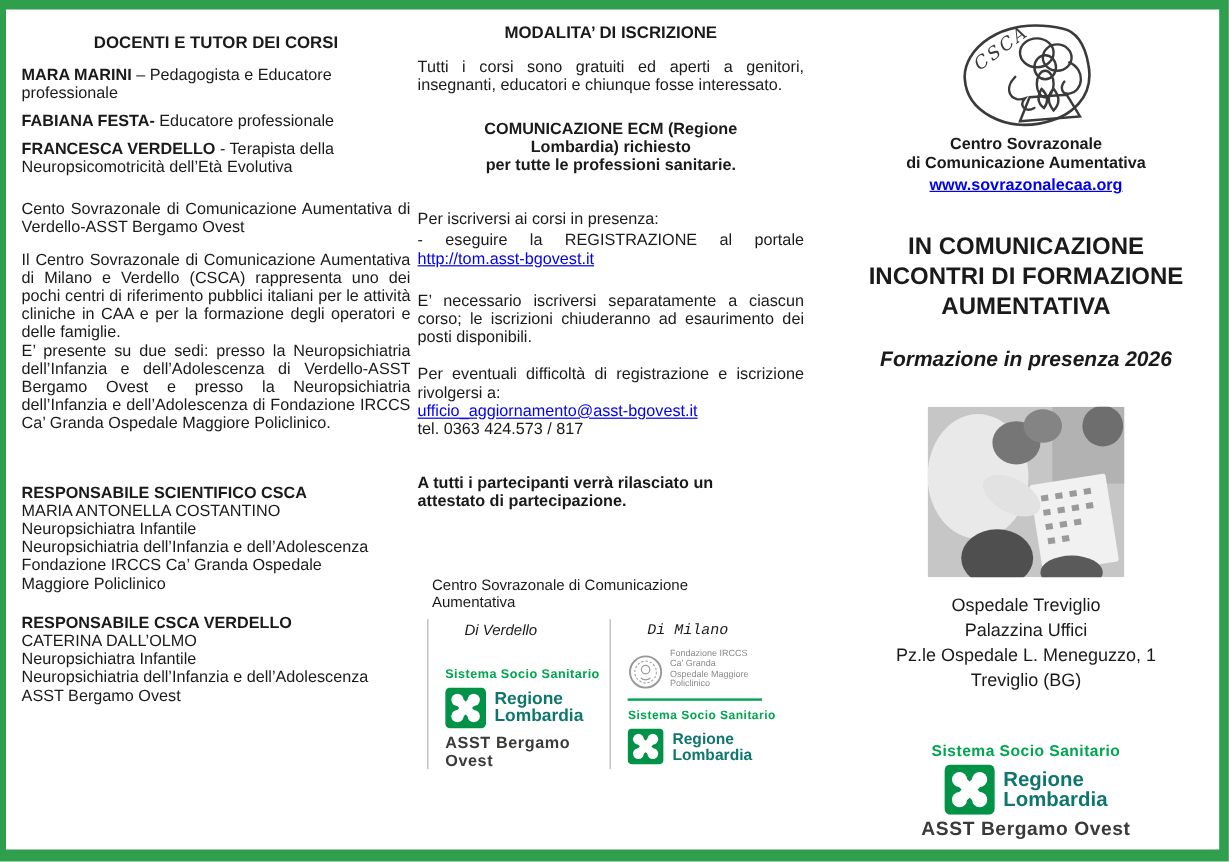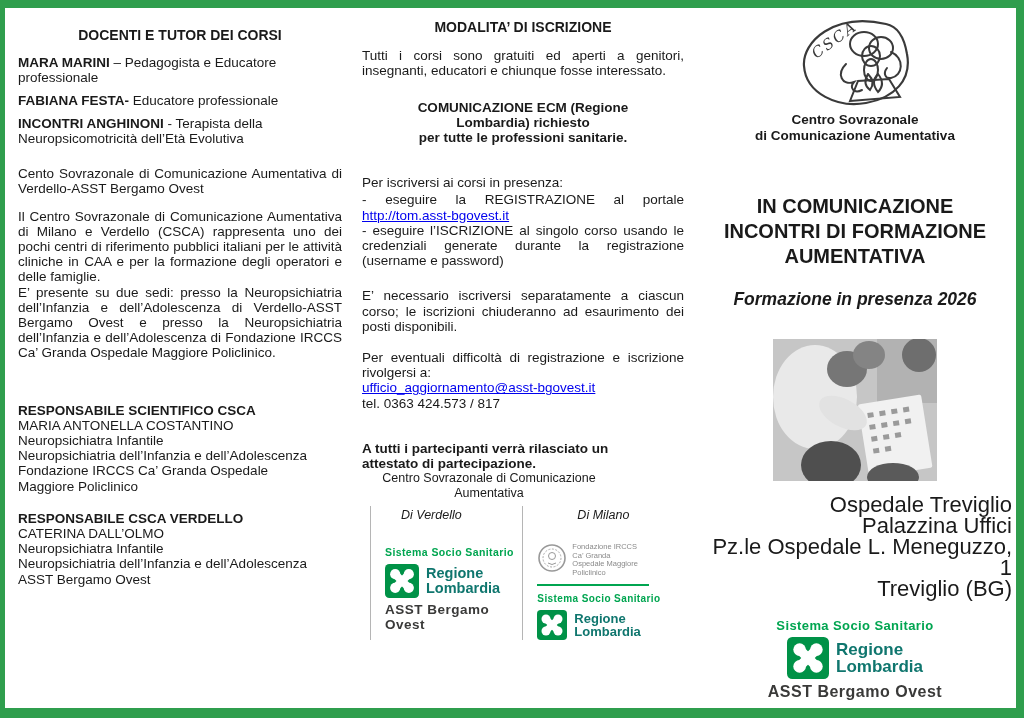--- a/index.html
+++ b/index.html
@@ -3,60 +3,60 @@
 <meta charset="utf-8">
 <style>
   html,body{margin:0;padding:0;}
   body{
     width:1024px;height:718px;position:relative;background:#ffffff;
     font-family:"Liberation Sans", sans-serif;color:#1a1a1a;overflow:hidden;
   }
   .frame{position:absolute;inset:0;border:8px solid #2f9e4d;border-left-width:5px;border-bottom-width:10px;pointer-events:none;z-index:5;}
   .col{position:absolute;top:8px;}
   .col-left{left:18px;width:324px;font-size:13.5px;line-height:15.2px;}
-  .col-mid{left:362px;width:322px;font-size:13.5px;line-height:15.2px;}
+  .col-mid{left:348px;width:322px;font-size:13.5px;line-height:15.2px;}
   .col-right{left:698px;width:314px;height:700px;}
   p{margin:0;}
   .center{text-align:center;}
   .justify{text-align:justify;}
   .jlast{text-align:justify;text-align-last:justify;}
   .b{font-weight:bold;}
   h2{font-size:14px;font-weight:bold;margin:0;text-align:center;}
   .link{color:#0000ee;text-decoration:underline;cursor:pointer;}
   .abs{position:absolute;left:0;width:100%;}
   .title{font-size:20px;font-weight:bold;line-height:25px;text-align:center;}
   .subtitle{font-size:17.5px;font-weight:bold;text-align:center;font-style:italic;}
-  .address{font-size:22px;line-height:21px;text-align:right;}
+  .address{font-size:15px;line-height:21px;text-align:center;}
   .org-bold{font-size:13.5px;font-weight:bold;line-height:16px;text-align:center;}
   .website{font-size:13.5px;font-weight:bold;text-align:center;}
   .sistema{color:#00a550;font-weight:bold;letter-spacing:.4px;}
   .rl-row{display:flex;align-items:center;justify-content:center;gap:7px;}
   .rl-text{font-weight:bold;color:#0f766e;text-align:left;line-height:1.0;}
   .asst{font-weight:bold;color:#3a3a39;letter-spacing:.5px;}
   .ftable{display:flex;margin-top:6px;}
   .fcell{border-left:1px solid #b5b5b5;padding:2px 0 0 14px;}
   .fcell1{width:148px;}
   .fcell2{width:158px;}
   .ital{font-style:italic;font-size:12.5px;}
-  .fond-row{display:flex;align-items:flex-start;gap:5px;margin-top:20px;}
+  .fond-row{display:flex;align-items:flex-end;gap:5px;margin-top:8px;}
   .fond-text{font-size:7.5px;line-height:8.5px;color:#8a8a8a;}
   .greenline{height:2px;background:#00a550;width:112px;margin:7px 0 5px 0;}
   .photo-wrap{display:flex;justify-content:center;}
 </style>
 </head>
 <body>
 
 <div class="frame"></div>
 
 <div class="col col-left">
   <h2 style="margin-top:20px;">DOCENTI E TUTOR DEI CORSI</h2>
 
   <p style="margin-top:12px;"><span class="b">MARA MARINI</span><span> – Pedagogista e Educatore professionale</span></p>
   <p style="margin-top:7px;"><span class="b">FABIANA FESTA-</span><span> Educatore professionale</span></p>
-  <p style="margin-top:8px;"><span class="b">INCONTRI ANGHINONI</span><span> - Terapista della Neuropsicomotricità dell’Età Evolutiva</span></p>
+  <p style="margin-top:8px;"><span class="b">FRANCESCA VERDELLO</span><span> - Terapista della Neuropsicomotricità dell’Età Evolutiva</span></p>
 
   <p class="justify" style="margin-top:20px;">Cento Sovrazonale di Comunicazione Aumentativa di Verdello-ASST Bergamo Ovest</p>
 
   <p class="justify" style="margin-top:12px;">Il Centro Sovrazonale di Comunicazione Aumentativa di Milano e Verdello (CSCA) rappresenta uno dei pochi centri di riferimento pubblici italiani per le attività cliniche in CAA e per la formazione degli operatori e delle famiglie.</p>
   <p class="justify">E’ presente su due sedi: presso la Neuropsichiatria dell’Infanzia e dell’Adolescenza di Verdello-ASST Bergamo Ovest e presso la Neuropsichiatria dell’Infanzia e dell’Adolescenza di Fondazione IRCCS  Ca’ Granda Ospedale Maggiore Policlinico.</p>
 
   <div style="margin-top:42px;">
     <p class="b">RESPONSABILE SCIENTIFICO CSCA</p>
     <p>MARIA ANTONELLA COSTANTINO</p>
     <p>Neuropsichiatra Infantile</p>
@@ -81,31 +81,30 @@
 
   <div style="margin-top:21px;">
     <p class="b center">COMUNICAZIONE ECM (Regione</p>
     <p class="b center">Lombardia) richiesto</p>
     <p class="b center">per tutte le professioni sanitarie.</p>
   </div>
 
   <p style="margin-top:30px;">Per iscriversi ai corsi in presenza:</p>
   <p class="jlast" style="margin-top:2px;">- eseguire la REGISTRAZIONE al portale</p>
   <p><a class="link" href="#">http://tom.asst-bgovest.it</a></p>
-  <p class="justify">- eseguire l’ISCRIZIONE al singolo corso usando le credenziali generate durante la registrazione (username e password)</p>
 
   <p class="justify" style="margin-top:20px;">E’ necessario iscriversi separatamente a ciascun corso; le iscrizioni chiuderanno ad esaurimento dei posti disponibili.</p>
 
   <p class="justify" style="margin-top:16px;">Per eventuali difficoltà di registrazione e iscrizione rivolgersi a:</p>
   <p><a class="link" href="#">ufficio_aggiornamento@asst-bgovest.it</a></p>
   <p>tel. 0363 424.573 / 817</p>
 
   <p class="b" style="margin-top:30px;width:290px;">A tutti i partecipanti verrà rilasciato un attestato di partecipazione.</p>
 
-  <p style="margin-left:12px;font-size:12.5px;line-height:14.5px;width:230px;text-align:center;">Centro Sovrazonale di Comunicazione Aumentativa</p>
+  <p style="margin-top:55px;margin-left:12px;font-size:12.5px;line-height:14.5px;width:230px;">Centro Sovrazonale di Comunicazione Aumentativa</p>
 
   <div class="ftable" style="margin-left:8px;">
     <div class="fcell fcell1">
       <p class="ital" style="margin-left:16px;">Di Verdello</p>
       <p class="sistema" style="font-size:10.5px;margin-top:22px;">Sistema Socio Sanitario</p>
       <div class="rl-row" style="justify-content:flex-start;margin-top:3px;">
         <svg width="34" height="34" viewBox="0 0 40 40">
           <rect x="0" y="0" width="40" height="40" rx="5" fill="#009247"></rect>
           <g fill="#ffffff">
             <circle cx="12" cy="12" r="6"></circle>
@@ -117,21 +116,21 @@
           </g>
         </svg>
         <div class="rl-text" style="font-size:14.5px;">
           <div>Regione</div>
           <div>Lombardia</div>
         </div>
       </div>
       <p class="asst" style="font-size:13.5px;margin-top:4px;">ASST Bergamo Ovest</p>
     </div>
     <div class="fcell fcell2">
-      <p class="ital" style="margin-left:40px;">Di Milano</p>
+      <p class="ital" style="margin-left:16px;font-family:Liberation Mono, monospace;">Di Milano</p>
       <div class="fond-row">
         <svg width="30" height="30" viewBox="0 0 30 30">
           <circle cx="15" cy="15" r="13" fill="none" stroke="#999999" stroke-width="1.6"></circle>
           <circle cx="15" cy="15" r="9" fill="none" stroke="#aaaaaa" stroke-width="1" stroke-dasharray="2 1.5"></circle>
           <circle cx="15" cy="13" r="3.5" fill="none" stroke="#999999" stroke-width="1"></circle>
           <path d="M11 20 q4 3 8 0" fill="none" stroke="#999999" stroke-width="1"></path>
         </svg>
         <div class="fond-text">
           <div>Fondazione IRCCS</div>
           <div>Ca’ Granda</div>
@@ -178,20 +177,23 @@
       <path d="M84 58 q -8 8 0 18 q 8 -8 0 -18"></path>
       <polygon points="56,85 106,81 95,63 64,65"></polygon>
     </svg>
   </div>
 
   <div class="abs org-bold" style="top:104px;">
     <div>Centro Sovrazonale</div>
     <div>di Comunicazione Aumentativa</div>
   </div>
 
+  <div class="abs website" style="top:138px;">
+    <a class="link" href="#">www.sovrazonalecaa.org</a>
+  </div>
 
   <div class="abs title" style="top:186px;">
     <div>IN COMUNICAZIONE</div>
     <div>INCONTRI DI FORMAZIONE</div>
     <div>AUMENTATIVA</div>
   </div>
 
   <div class="abs subtitle" style="top:281px;">Formazione in presenza 2026</div>
 
   <div class="abs photo-wrap" style="top:331px;">

